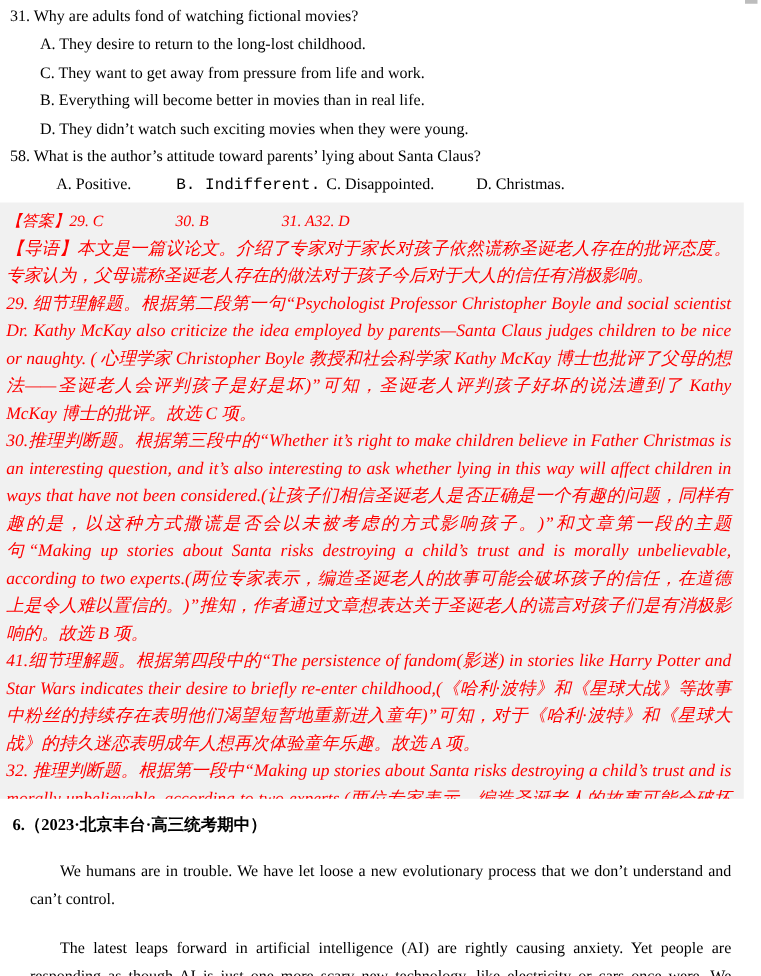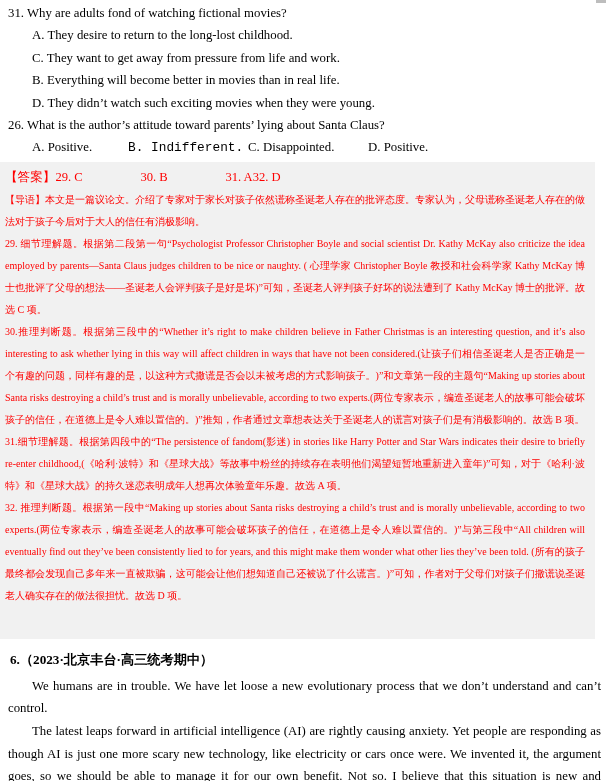--- a/index.html
+++ b/index.html
@@ -8,74 +8,75 @@
     background:#ffffff;color:#000000;
     font-family:"Liberation Serif","DejaVu Serif",serif;
   }
   .page{padding:2px 8px 0 8px;}
 
   
   .qline{margin:0;font-size:12.8px;line-height:22.4px;white-space:nowrap;}
   .opt{padding-left:24px;}
   .opt-row{margin:0;padding-left:24px;font-size:12.8px;line-height:22.4px;white-space:nowrap;}
   .opt-row .opt-inline{display:inline-block;}
-  .opt-row .opt-inline:nth-child(1){width:96px;}
+  .opt-row .opt-inline:nth-child(1){width:96px;margin-left:13px;}
   .opt-row .opt-inline:nth-child(2){width:120px;font-family:Liberation Mono, monospace;}
   .opt-row .opt-inline:nth-child(3){width:120px;}
 
   
   .answer-block{
     margin:2px 6px 0 -8px;
     padding:4px 10px 6px 5px;
     background:#f1f1f1;
     color:#fe0000;
     height:477px;overflow:hidden;
     box-sizing:border-box;
+    font-style:italic;
   }
   .ans-line{margin:0 0 1px 0;font-size:12.6px;line-height:22px;white-space:nowrap;}
   .ans-item{display:inline-block;}
   .ans-item:nth-of-type(1){width:85px;}
   .ans-item:nth-of-type(2){width:85px;}
   .ans-item:nth-of-type(3){width:85px;}
-  .exp{margin:0;font-size:10px;line-height:22px;text-align:justify;}
+  .exp{margin:0;font-size:14px;line-height:22px;text-align:justify;}
 
   
   .sec9{margin-top:11px;}
   .sec9-heading{margin:0 0 5px 2px;font-size:13.2px;font-weight:bold;line-height:20px;}
-  .passage{margin:0;font-size:12.8px;line-height:22.6px;text-indent:24px;text-align:justify;}
+  .passage{margin:16px;font-size:12.8px;line-height:22.6px;text-indent:24px;text-align:justify;}
 
   
   .scroll-frag{position:absolute;top:0;left:596px;width:10px;height:3px;background:#bdbdbd;}
 </style>
 </head>
 <body>
 
 <div class="page">
 
   <p class="qline">31. Why are adults fond of watching fictional movies?</p>
   <p class="qline opt">A. They desire to return to the long-lost childhood.</p>
   <p class="qline opt">C. They want to get away from pressure from life and work.</p>
   <p class="qline opt">B. Everything will become better in movies than in real life.</p>
   <p class="qline opt">D. They didn’t watch such exciting movies when they were young.</p>
 
-  <p class="qline">26. What is the author’s attitude toward parents’ lying about Santa Claus?</p>
+  <p class="qline">58. What is the author’s attitude toward parents’ lying about Santa Claus?</p>
   <p class="opt-row">
-    <span class="opt-inline">A. Positive.</span><span class="opt-inline">B. Indifferent.</span><span class="opt-inline">C. Disappointed.</span><span class="opt-inline">D. Positive.</span>
+    <span class="opt-inline">A. Positive.</span><span class="opt-inline">B. Indifferent.</span><span class="opt-inline">C. Disappointed.</span><span class="opt-inline">D. Christmas.</span>
   </p>
 
   <div class="answer-block">
     <p class="ans-line">
       <span>【答案】</span><span class="ans-item">29. C</span><span class="ans-item">30. B</span><span class="ans-item">31. A</span><span class="ans-item">32. D</span>
     </p>
     <p class="exp">
       <span>【导语】</span><span>本文是一篇议论文。介绍了专家对于家长对孩子依然谎称圣诞老人存在的批评态度。专家认为，父母谎称圣诞老人存在的做法对于孩子今后对于大人的信任有消极影响。</span>
     </p>
     <p class="exp">29. 细节理解题。根据第二段第一句“Psychologist Professor Christopher Boyle and social scientist Dr. Kathy McKay also criticize the idea employed by parents—Santa Claus judges children to be nice or naughty. ( 心理学家 Christopher Boyle 教授和社会科学家 Kathy McKay 博士也批评了父母的想法——圣诞老人会评判孩子是好是坏)”可知，圣诞老人评判孩子好坏的说法遭到了 Kathy McKay 博士的批评。故选 C 项。</p>
     <p class="exp">30.推理判断题。根据第三段中的“Whether it’s right to make children believe in Father Christmas is an interesting question, and it’s also interesting to ask whether lying in this way will affect children in ways that have not been considered.(让孩子们相信圣诞老人是否正确是一个有趣的问题，同样有趣的是，以这种方式撒谎是否会以未被考虑的方式影响孩子。)”和文章第一段的主题句“Making up stories about Santa risks destroying a child’s trust and is morally unbelievable, according to two experts.(两位专家表示，编造圣诞老人的故事可能会破坏孩子的信任，在道德上是令人难以置信的。)”推知，作者通过文章想表达关于圣诞老人的谎言对孩子们是有消极影响的。故选 B 项。</p>
-    <p class="exp">31.细节理解题。根据第四段中的“The persistence of fandom(影迷) in stories like Harry Potter and Star Wars indicates their desire to briefly re-enter childhood,(《哈利·波特》和《星球大战》等故事中粉丝的持续存在表明他们渴望短暂地重新进入童年)”可知，对于《哈利·波特》和《星球大战》的持久迷恋表明成年人想再次体验童年乐趣。故选 A 项。</p>
+    <p class="exp">41.细节理解题。根据第四段中的“The persistence of fandom(影迷) in stories like Harry Potter and Star Wars indicates their desire to briefly re-enter childhood,(《哈利·波特》和《星球大战》等故事中粉丝的持续存在表明他们渴望短暂地重新进入童年)”可知，对于《哈利·波特》和《星球大战》的持久迷恋表明成年人想再次体验童年乐趣。故选 A 项。</p>
     <p class="exp">32. 推理判断题。根据第一段中“Making up stories about Santa risks destroying a child’s trust and is morally unbelievable, according to two experts.(两位专家表示，编造圣诞老人的故事可能会破坏孩子的信任，在道德上是令人难以置信的。)”与第三段中“All children will eventually find out they’ve been consistently lied to for years, and this might make them wonder what other lies they’ve been told. (所有的孩子最终都会发现自己多年来一直被欺骗，这可能会让他们想知道自己还被说了什么谎言。)”可知，作者对于父母们对孩子们撒谎说圣诞老人确实存在的做法很担忧。故选 D 项。</p>
   </div>
 
   <div class="sec9">
     <p class="sec9-heading">6.（2023·北京丰台·高三统考期中）</p>
     <p class="passage">We humans are in trouble. We have let loose a new evolutionary process that we don’t understand and can’t control.</p>
     <p class="passage">The latest leaps forward in artificial intelligence (AI) are rightly causing anxiety. Yet people are responding as though AI is just one more scary new technology, like electricity or cars once were. We invented it, the argument goes, so we should be able to manage it for our own benefit. Not so. I believe that this situation is new and potentially dangerous.</p>
 
   </div>
 

